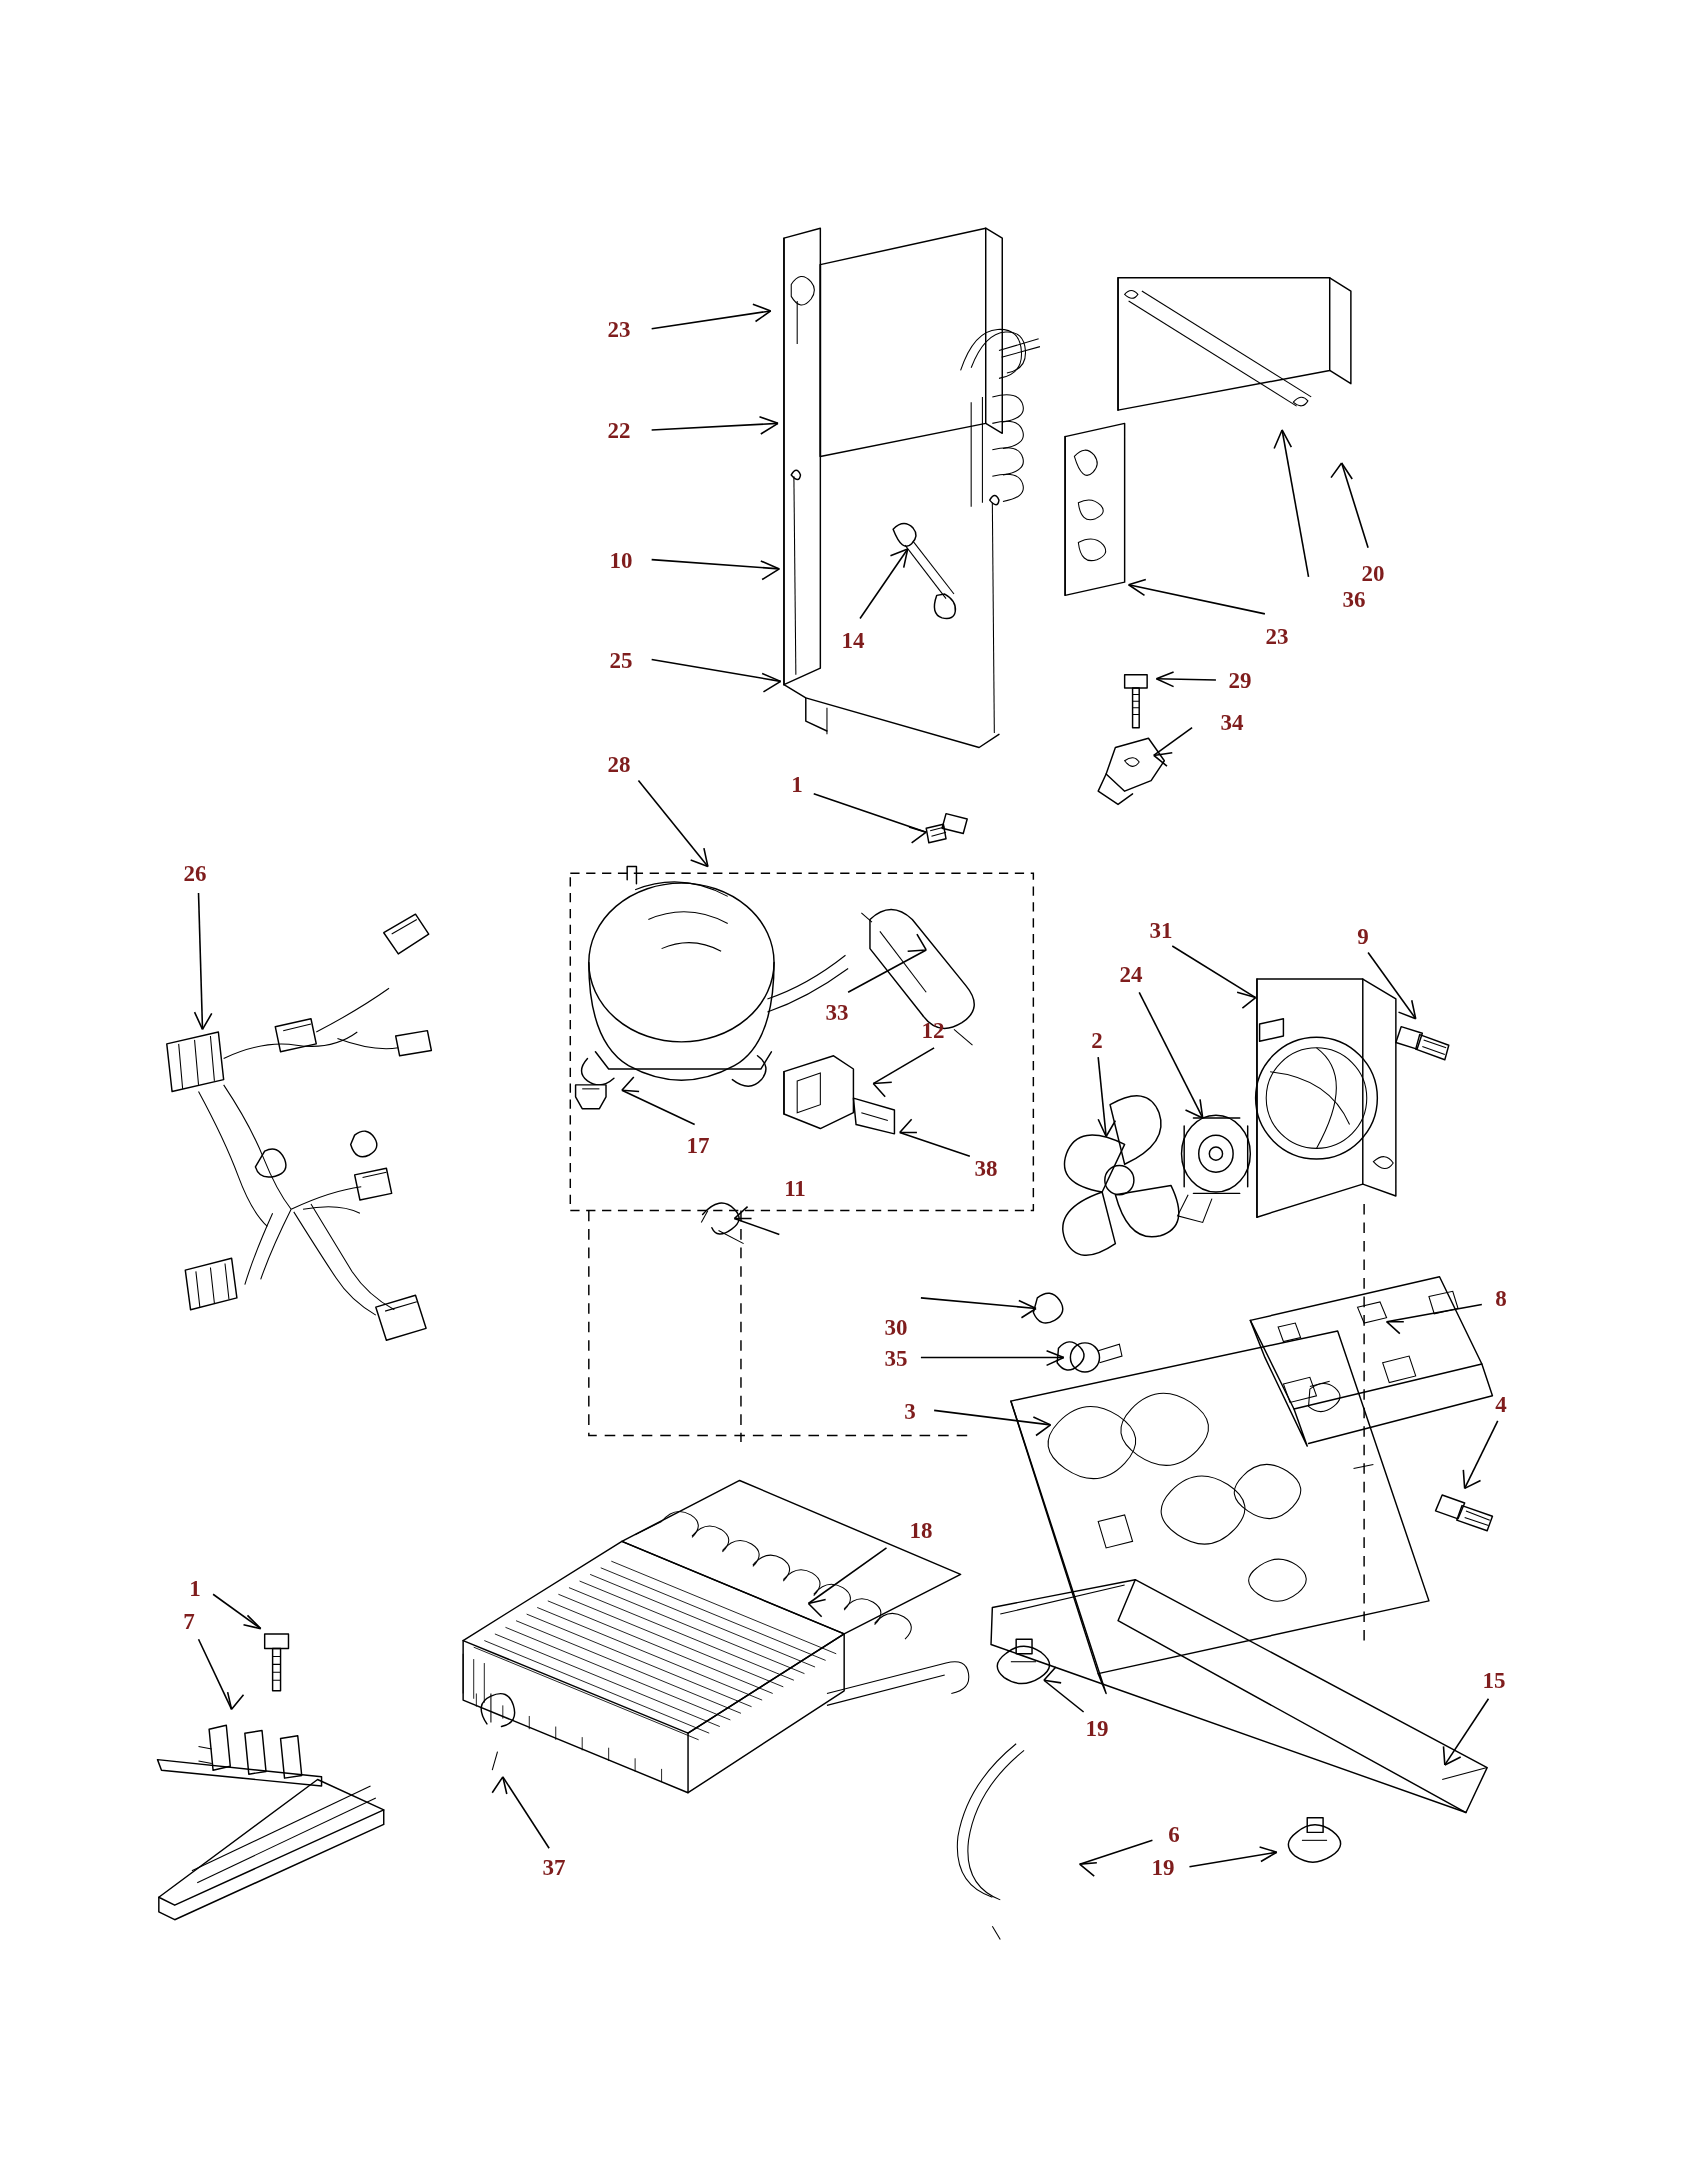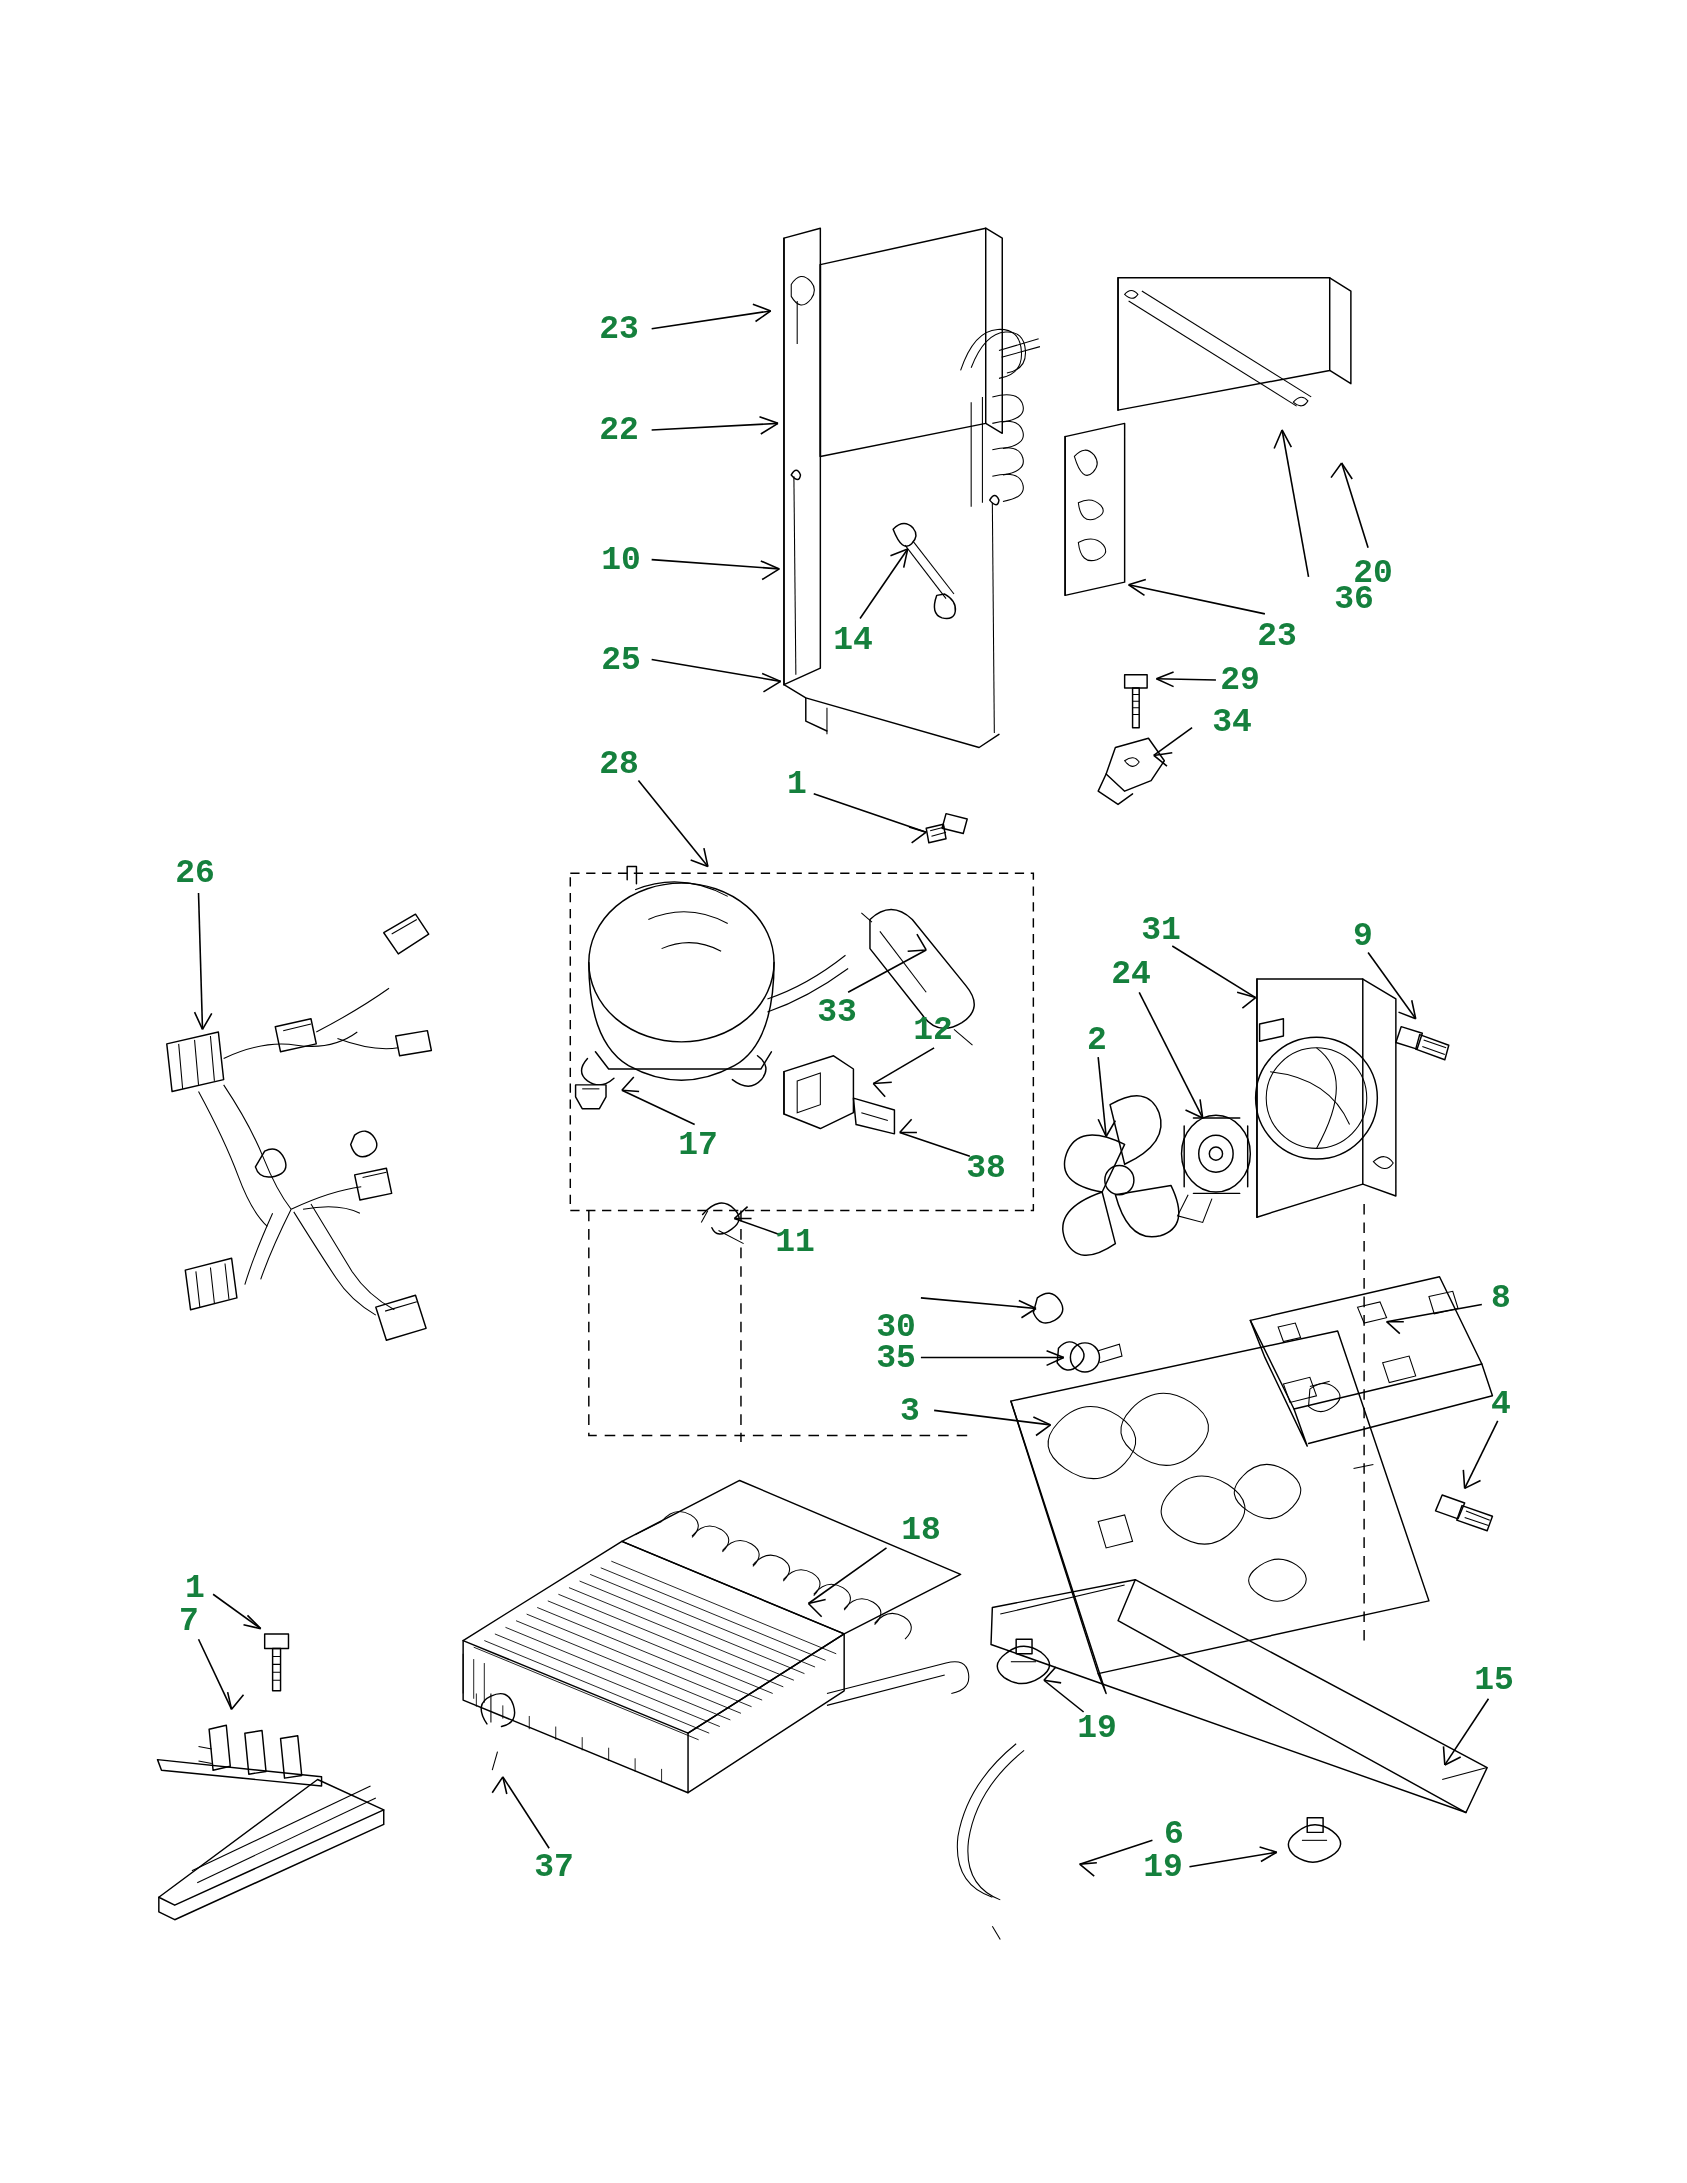--- a/index.html
+++ b/index.html
@@ -21,24 +21,24 @@
     height: 2183px;
   }
   svg.diagram-svg {
     position: absolute;
     left: 0; top: 0;
     width: 1687px;
     height: 2183px;
   }
   .callout {
     position: absolute;
-    font-family: Liberation Mono, monospace;
+    font-family: Liberation Serif, serif;
     font-weight: bold;
-    font-size: 33px;
-    color: #15803d;
+    font-size: 23px;
+    color: #7f1d1d;
     line-height: 1;
     white-space: nowrap;
     transform: translate(-50%, -50%);
   }
   .lead {
     stroke: #000;
     stroke-width: 2.4;
     fill: none;
   }
   .part {
@@ -518,21 +518,21 @@
   <div class="callout" style="left:797px; top:784px;">1</div>
   <div class="callout" style="left:195px;  top:873px;">26</div>
   <div class="callout" style="left:1161px; top:930px;">31</div>
   <div class="callout" style="left:1363px; top:936px;">9</div>
   <div class="callout" style="left:1131px; top:974px;">24</div>
   <div class="callout" style="left:837px; top:1012px;">33</div>
   <div class="callout" style="left:933px; top:1030px;">12</div>
   <div class="callout" style="left:1097px; top:1040px;">2</div>
   <div class="callout" style="left:698px; top:1145px;">17</div>
   <div class="callout" style="left:986px; top:1168px;">38</div>
-  <div class="callout" style="left:795px; top:1242px;text-align:center;">11</div>
+  <div class="callout" style="left:795px; top:1188px;text-align:center;">11</div>
   <div class="callout" style="left:896px; top:1327px;">30</div>
   <div class="callout" style="left:1501px; top:1298px;">8</div>
   <div class="callout" style="left:896px; top:1358px;">35</div>
   <div class="callout" style="left:910px; top:1411px;">3</div>
   <div class="callout" style="left:1501px; top:1404px;">4</div>
   <div class="callout" style="left:898px; top:1530px;margin-left:23px;">18</div>
   <div class="callout" style="left:195px;  top:1588px;">1</div>
   <div class="callout" style="left:189px;  top:1621px;">7</div>
   <div class="callout" style="left:1494px; top:1680px;">15</div>
   <div class="callout" style="left:1097px; top:1728px;">19</div>

